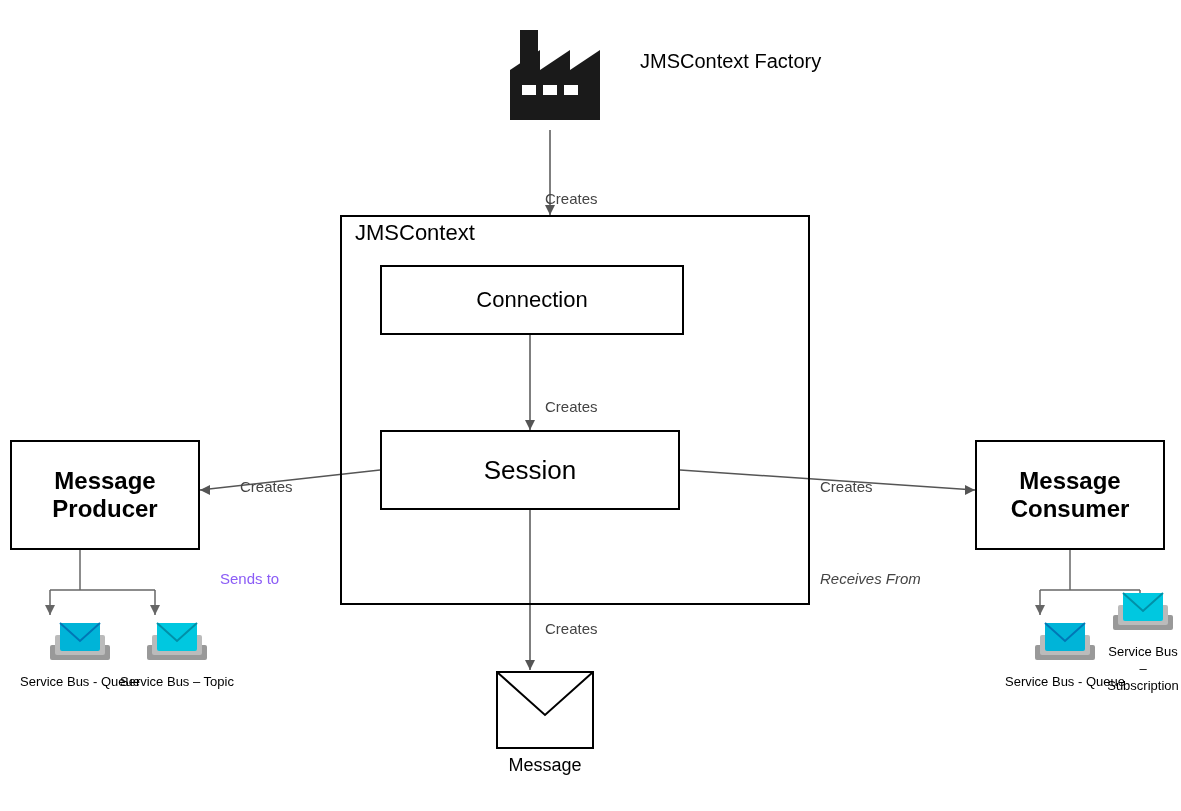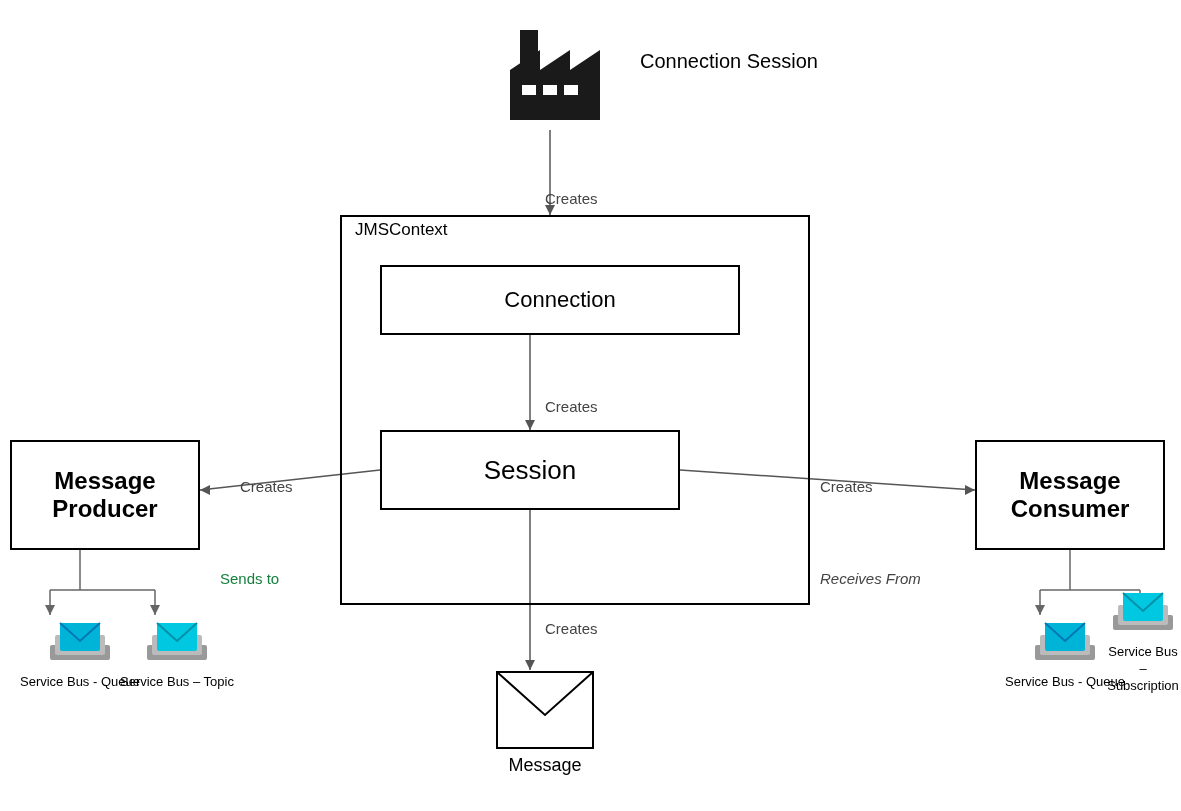--- a/index.html
+++ b/index.html
@@ -40,30 +40,30 @@
       left: 340px;
       top: 215px;
       width: 470px;
       height: 390px;
       border: 2px solid #000;
     }
     .jms-context-label {
       position: absolute;
       left: 355px;
       top: 220px;
-      font-size: 17px;
+      font-size: 22px;
       color: #000;
     }
 
     
     .connection-box {
       position: absolute;
       left: 380px;
       top: 265px;
-      width: 360px;
+      width: 304px;
       height: 70px;
       border: 2px solid #000;
       display: flex;
       align-items: center;
       justify-content: center;
     }
     .connection-label {
       font-size: 22px;
       color: #000;
     }
@@ -175,21 +175,21 @@
       left: 545px;
       top: 620px;
       font-size: 15px;
       color: #444;
     }
     .sends-to {
       position: absolute;
       left: 220px;
       top: 570px;
       font-size: 15px;
-      color: #15803d;
+      color: #8b5cf6;
     }
     .receives-from {
       position: absolute;
       left: 820px;
       top: 570px;
       font-size: 15px;
       color: #444;
       font-style: italic;
     }
 
@@ -265,21 +265,21 @@
 
     <polygon points="20,110 20,60 50,40 50,60 80,40 80,60 110,40 110,110" fill="#1a1a1a"></polygon>
 
     <rect x="30" y="20" width="18" height="40" fill="#1a1a1a"></rect>
 
     <rect x="32" y="75" width="14" height="10" fill="white"></rect>
     <rect x="53" y="75" width="14" height="10" fill="white"></rect>
     <rect x="74" y="75" width="14" height="10" fill="white"></rect>
   </svg>
 
-  <div class="factory-label">Connection Session</div>
+  <div class="factory-label">JMSContext Factory</div>
 
   <div class="creates-top">Creates</div>
 
   <div class="jms-context-box"></div>
   <div class="jms-context-label">JMSContext</div>
 
   <div class="connection-box">
     <span class="connection-label">Connection</span>
   </div>
 

